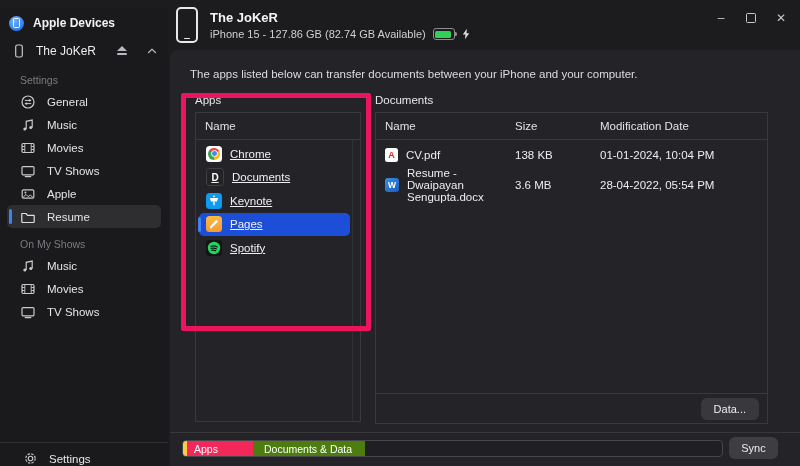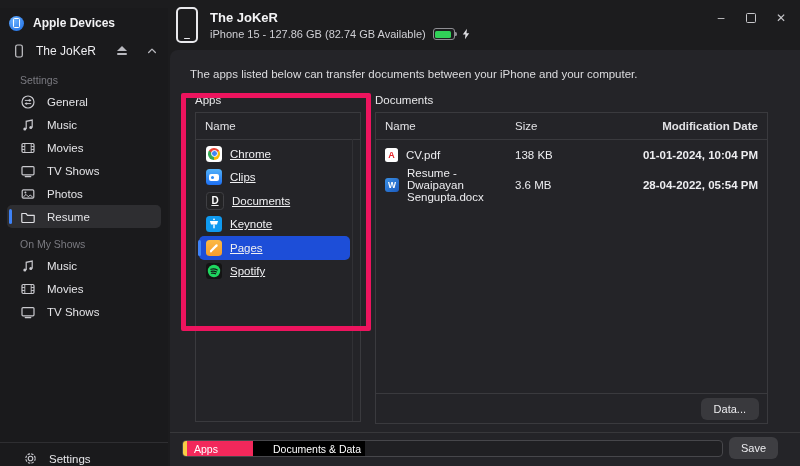--- a/index.html
+++ b/index.html
@@ -79,39 +79,39 @@
   .ic-keynote{background:#0f9af0;}
   .ic-numbers{background:#28c840;}
   .ic-pages{background:linear-gradient(180deg,#fcb944,#f59c2d);}
   .ic-spotify{background:#141414;}
 
   .docs-box{position:absolute;left:205px;top:62px;width:393px;height:312px;
             border:1px solid #3a3a3e;box-sizing:border-box;}
   .docs-header{height:26px;display:flex;align-items:center;border-bottom:1px solid #3a3a3e;color:#e2e2e5;}
   .col-name{flex:1;padding-left:9px;}
   .col-size{width:85px;text-align:left;}
-  .col-mod{width:158px;text-align:right;padding-right:9px;font-weight:bold;}
+  .col-mod{width:158px;padding-right:9px;}
   .doc-row{height:30px;display:flex;align-items:center;color:#ededf0;}
   .doc-row .col-name{display:flex;align-items:center;gap:8px;}
   .fic{flex:none;display:flex;align-items:center;justify-content:center;}
   .fic-pdf{width:13px;height:14.5px;background:#fff;border-radius:2.5px;color:#e5252a;font-size:9px;font-weight:800;}
   .fic-docx{width:14px;height:14px;background:linear-gradient(135deg,#3a8fe4,#1b5bbf);border-radius:3px;color:#fff;font-size:8.5px;font-weight:800;}
   .docs-footer{position:absolute;left:0;right:0;bottom:0;height:30px;border-top:1px solid #3a3a3e;
     display:flex;align-items:center;justify-content:flex-end;gap:9px;padding-right:8px;box-sizing:border-box;}
   .btn{height:22px;padding:0 13px;background:#39393d;border:none;border-radius:6px;color:#ececef;
        font-size:11px;font-family:"Liberation Sans",sans-serif;display:flex;align-items:center;cursor:pointer;}
 
   
   .bottom-divider{position:absolute;left:0;right:0;top:382px;height:1px;background:#38383b;}
   .storage-bar{position:absolute;left:12px;top:390px;width:541px;height:17px;border:1px solid #47474b;
     border-radius:4px;box-sizing:border-box;overflow:hidden;display:flex;background:#202023;}
   .seg{height:100%;display:flex;align-items:center;font-size:10.5px;color:#fff;box-sizing:border-box;}
   .seg-other{width:4px;background:#f7ce46;}
   .seg-apps{width:66px;background:#f2285b;padding-left:7px;}
-  .seg-docs{width:112px;background:#000000;padding-left:20px;}
+  .seg-docs{width:112px;background:#4d7c0f;padding-left:11px;}
   .sync-btn{position:absolute;left:559px;top:387px;width:49px;height:22px;background:#3e3e42;border:none;
     border-radius:6px;color:#ececef;font-size:11px;font-family:"Liberation Sans",sans-serif;cursor:pointer;}
 
   
   .annotation-rect{position:absolute;left:181px;top:93px;width:190px;height:238px;
     border:5px solid #ed145e;border-radius:2px;box-sizing:border-box;z-index:60;pointer-events:none;}
 
   svg{display:block;}
 </style>
 </head>
@@ -186,21 +186,21 @@
         <span>TV Shows</span>
       </div>
       <div class="sb-item">
         <span class="sb-ic">
           <svg width="16" height="16" viewBox="0 0 16 16">
               <rect x="2.2" y="3.8" width="11.6" height="8.4" rx="1.2" fill="none" stroke="#c9c9ce" stroke-width="1.2"></rect>
               <circle cx="5.4" cy="6.4" r="1" fill="#c9c9ce"></circle>
               <path d="M3.2 11.2 l2.8-2.8 2.4 2.4 1.8-1.8 2.6 2.2" fill="none" stroke="#c9c9ce" stroke-width="1"></path>
             </svg>
         </span>
-        <span>Photos</span>
+        <span>Apple</span>
       </div>
       <div class="sb-item selected">
         <span class="sb-ic">
           <svg width="16" height="16" viewBox="0 0 16 16">
               <path d="M1.8 4.5 h4.1 l1.6 1.8 h6.7 v6.2 a1 1 0 0 1 -1 1 h-10.4 a1 1 0 0 1 -1 -1 z" fill="none" stroke="#dedee2" stroke-width="1.2" stroke-linejoin="round"></path>
             </svg>
         </span>
         <span>Resume</span>
       </div>
     </div>
@@ -287,28 +287,20 @@
         <div class="apps-rows">
           <div class="app-row">
             <span class="appic ic-chrome">
                 <span class="ring">
                   <span class="dot"></span>
                 </span>
               </span>
             <span>Chrome</span>
           </div>
           <div class="app-row">
-            <span class="appic ic-clips">
-                <span class="cam">
-                  <i></i>
-                </span>
-              </span>
-            <span>Clips</span>
-          </div>
-          <div class="app-row">
             <span class="appic ic-docs">D</span>
             <span>Documents</span>
           </div>
           <div class="app-row">
             <span class="appic ic-keynote">
               <svg width="16" height="16" viewBox="0 0 16 16">
                   <circle cx="8" cy="3.3" r="0.9" fill="#fff"></circle>
                   <path d="M3.9 4.9 h8.2 l-1.1 3.6 h-6 z" fill="#fff"></path>
                   <rect x="7.3" y="8.5" width="1.4" height="3.8" fill="#fff"></rect>
                 </svg>
@@ -364,20 +356,20 @@
           <button class="btn">Data...</button>
         </div>
       </div>
 
       <div class="bottom-divider"></div>
       <div class="storage-bar">
         <span class="seg seg-other"></span>
         <span class="seg seg-apps">Apps</span>
         <span class="seg seg-docs">Documents &amp; Data</span>
       </div>
-      <button class="sync-btn">Save</button>
+      <button class="sync-btn">Sync</button>
 
     </div>
   </div>
 
   <div class="annotation-rect"></div>
 
 </div>
 
 </body></html>

